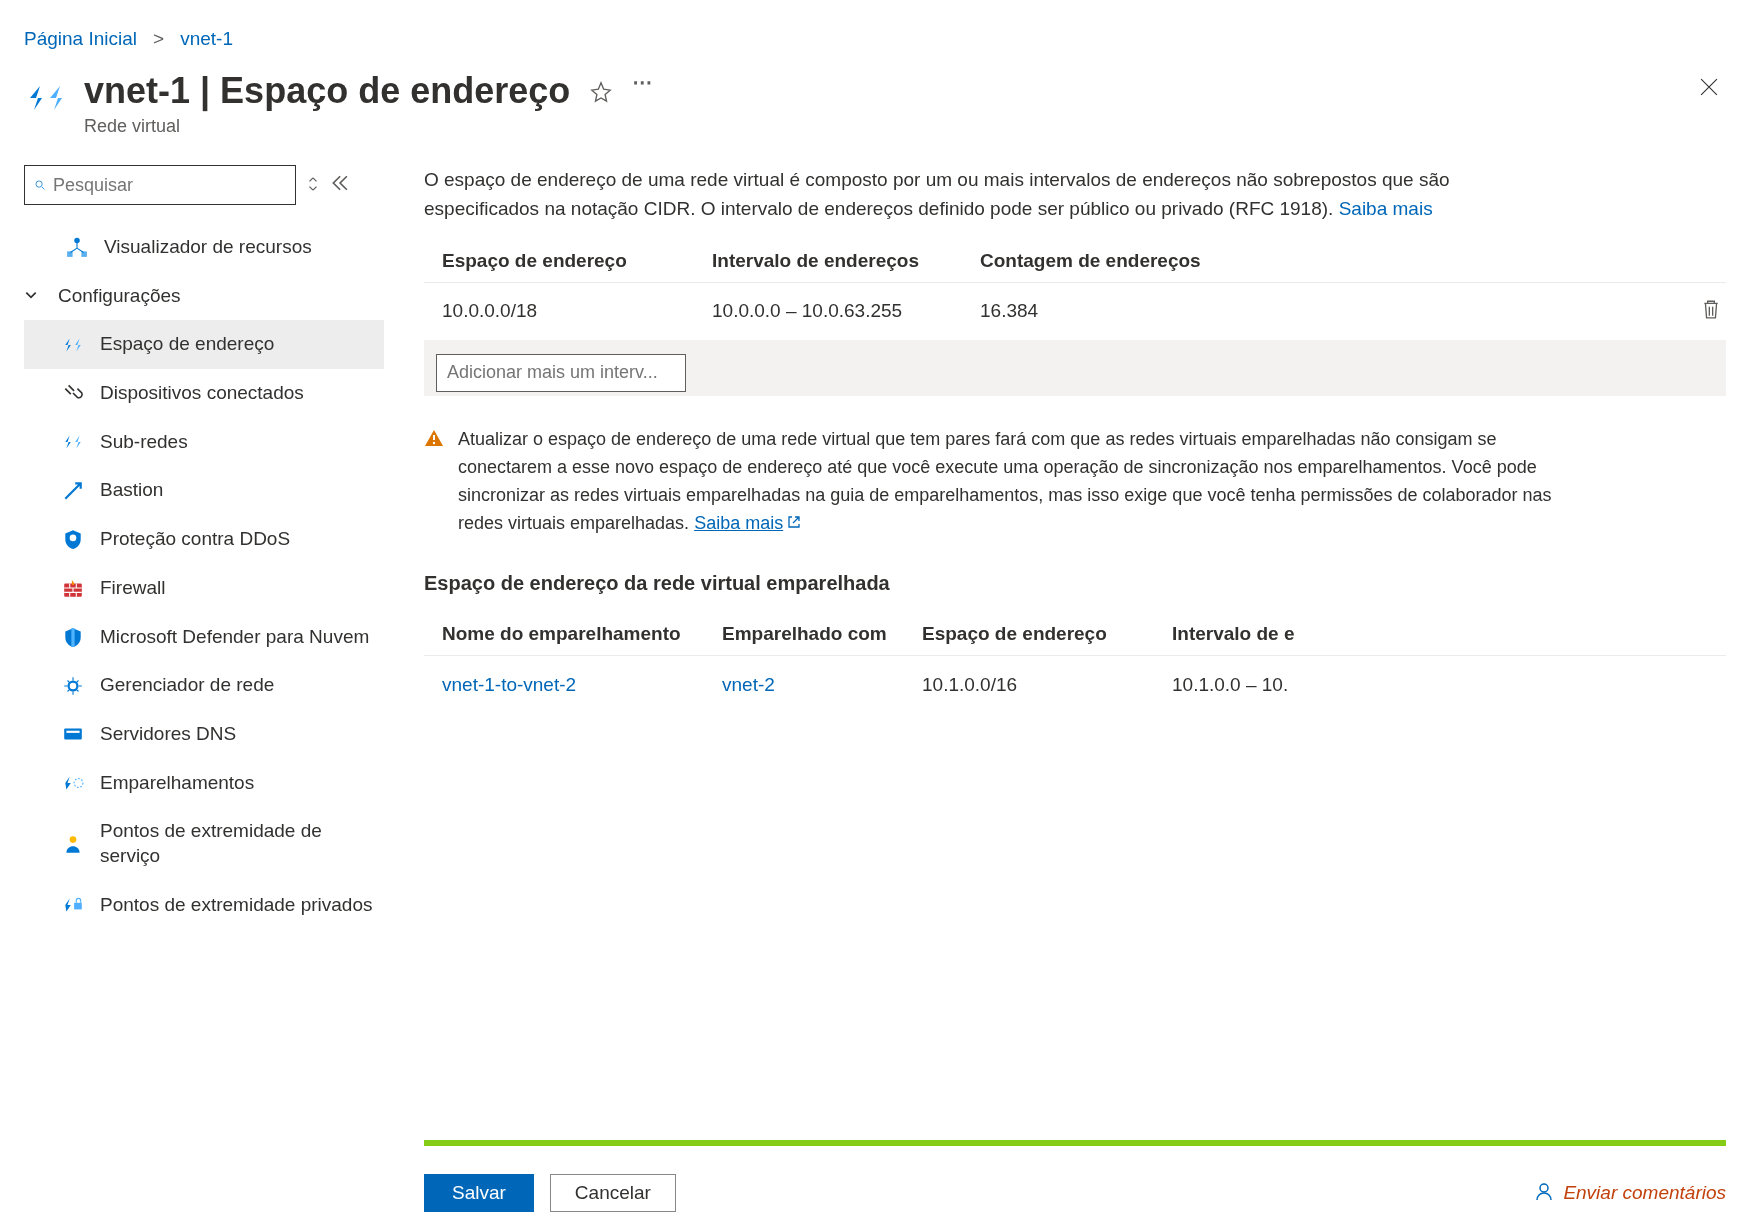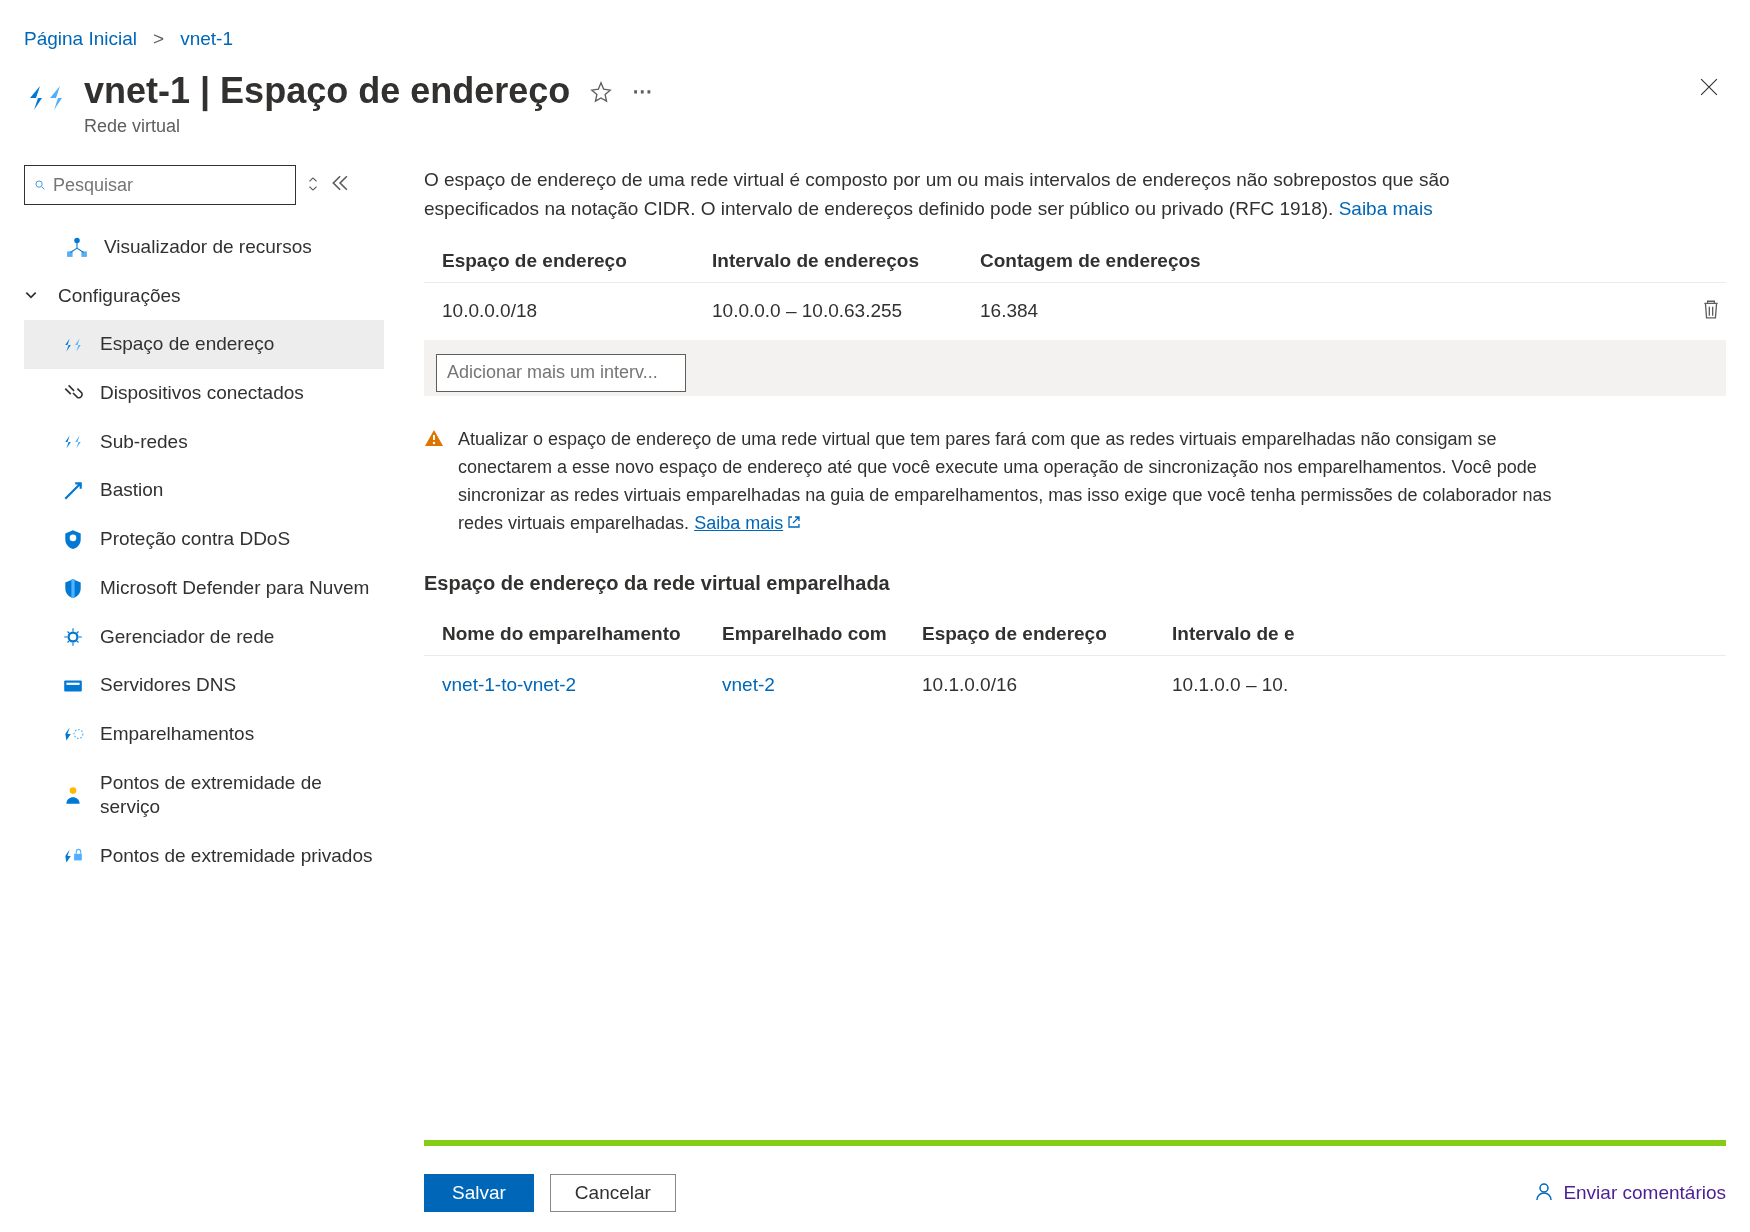--- a/index.html
+++ b/index.html
@@ -14,21 +14,21 @@
 }
 .root { padding: 20px 24px 0 24px; display: flex; flex-direction: column; height: 100%; }
 
 .breadcrumb { font-size: 19px; margin-bottom: 20px; display: flex; align-items: center; gap: 16px; margin-top: 8px; }
 .breadcrumb a { color: #0067b8; text-decoration: none; }
 .breadcrumb .sep { color: #605e5c; }
 
 .header-row { display: flex; align-items: flex-start; gap: 16px; }
 .header-icon { width: 44px; height: 44px; margin-top: 6px; flex-shrink: 0; }
 .header-titles { flex: 1; }
-.header-title { font-size: 36px; font-weight: 600; display: flex; align-items: center; gap: 20px; }
+.header-title { font-size: 36px; font-weight: 600; display: flex; gap: 20px; }
 .header-sub { color: #605e5c; font-size: 18px; margin-top: 4px; }
 .star-icon svg { width: 22px; height: 22px; }
 .more-icon { color: #605e5c; font-size: 20px; letter-spacing: 2px; }
 .close-icon { margin-left: auto; padding: 8px; cursor: pointer; }
 .close-icon svg { width: 18px; height: 18px; }
 
 .body-row { display: flex; margin-top: 28px; height: 100%; min-height: 0; }
 
 .sidebar { width: 360px; flex-shrink: 0; display: flex; flex-direction: column; }
 .search-row { display: flex; align-items: center; gap: 10px; margin-bottom: 18px; }
@@ -71,21 +71,21 @@
 .peer-table { margin-top: 18px; }
 .peer-header { display: flex; font-weight: 600; font-size: 19px; padding: 10px 0; border-bottom: 1px solid #edebe9; }
 .peer-header > div, .peer-row > div { padding-left: 18px; }
 .pcol-name{flex:0 0 280px} .pcol-with{flex:0 0 200px} .pcol-space{flex:0 0 250px} .pcol-range{flex:0 0 180px}
 .peer-row { display: flex; align-items: center; font-size: 19px; padding: 18px 0; white-space: nowrap; }
 .peer-row a { color: #0067b8; text-decoration: none; }
 
 .footer { border-top: 6px solid #84cc16; padding: 28px 0 20px 0; display: flex; align-items: center; gap: 16px; margin-top: 80px; }
 .btn-primary { background: #0067b8; color: #fff; border: none; padding: 8px 28px; font-size: 19px; cursor: pointer; }
 .btn-secondary { background: #fff; color: #323130; border: 1px solid #8a8886; padding: 7px 24px; font-size: 19px; cursor: pointer; }
-.feedback-link { margin-left: auto; color: #4c1d95; display: flex; align-items: center; gap: 8px; font-size: 19px; cursor: pointer; }
+.feedback-link { margin-left: auto; color: #c2410c; display: flex; align-items: center; gap: 8px; font-size: 19px; cursor: pointer; font-style: italic; }
 .feedback-link svg { width: 22px; height: 22px; }
 </style>
 </head>
 <body>
 
 <div class="root">
 
   <div class="breadcrumb">
     <a href="#">Página Inicial</a>
     <span class="sep">&gt;</span>
@@ -195,20 +195,30 @@
         <span class="lbl">Bastion</span>
       </div>
       <div class="nav-item child">
         <span class="icn">
             <svg viewBox="0 0 20 20">
               <path d="M10 2l7 3v5c0 5-3 8-7 9-4-1-7-4-7-9V5z" fill="#0078d4"></path>
               <circle cx="10" cy="9" r="3" fill="#fff"></circle>
             </svg>
           </span>
         <span class="lbl">Proteção contra DDoS</span>
+      </div>
+      <div class="nav-item child">
+        <span class="icn">
+            <svg viewBox="0 0 20 20">
+              <rect x="2" y="6" width="16" height="12" rx="1" fill="#d13438"></rect>
+              <path d="M2 10h16M2 14h16M7 6v4M13 6v4M10 10v4M7 14v4M13 14v4" stroke="#fff" stroke-width="1"></path>
+              <path d="M9 2c0 2 2 2 2 4s-2 2-2 0" fill="#ff8c00"></path>
+            </svg>
+          </span>
+        <span class="lbl">Firewall</span>
       </div>
       <div class="nav-item child">
         <span class="icn">
             <svg viewBox="0 0 20 20">
               <path d="M10 2l7 3v5c0 5-3 8-7 9-4-1-7-4-7-9V5z" fill="#0078d4"></path>
               <path d="M10 2v17" stroke="#4fb4ff" stroke-width="3"></path>
             </svg>
           </span>
         <span class="lbl">Microsoft Defender para Nuvem</span>
       </div>

